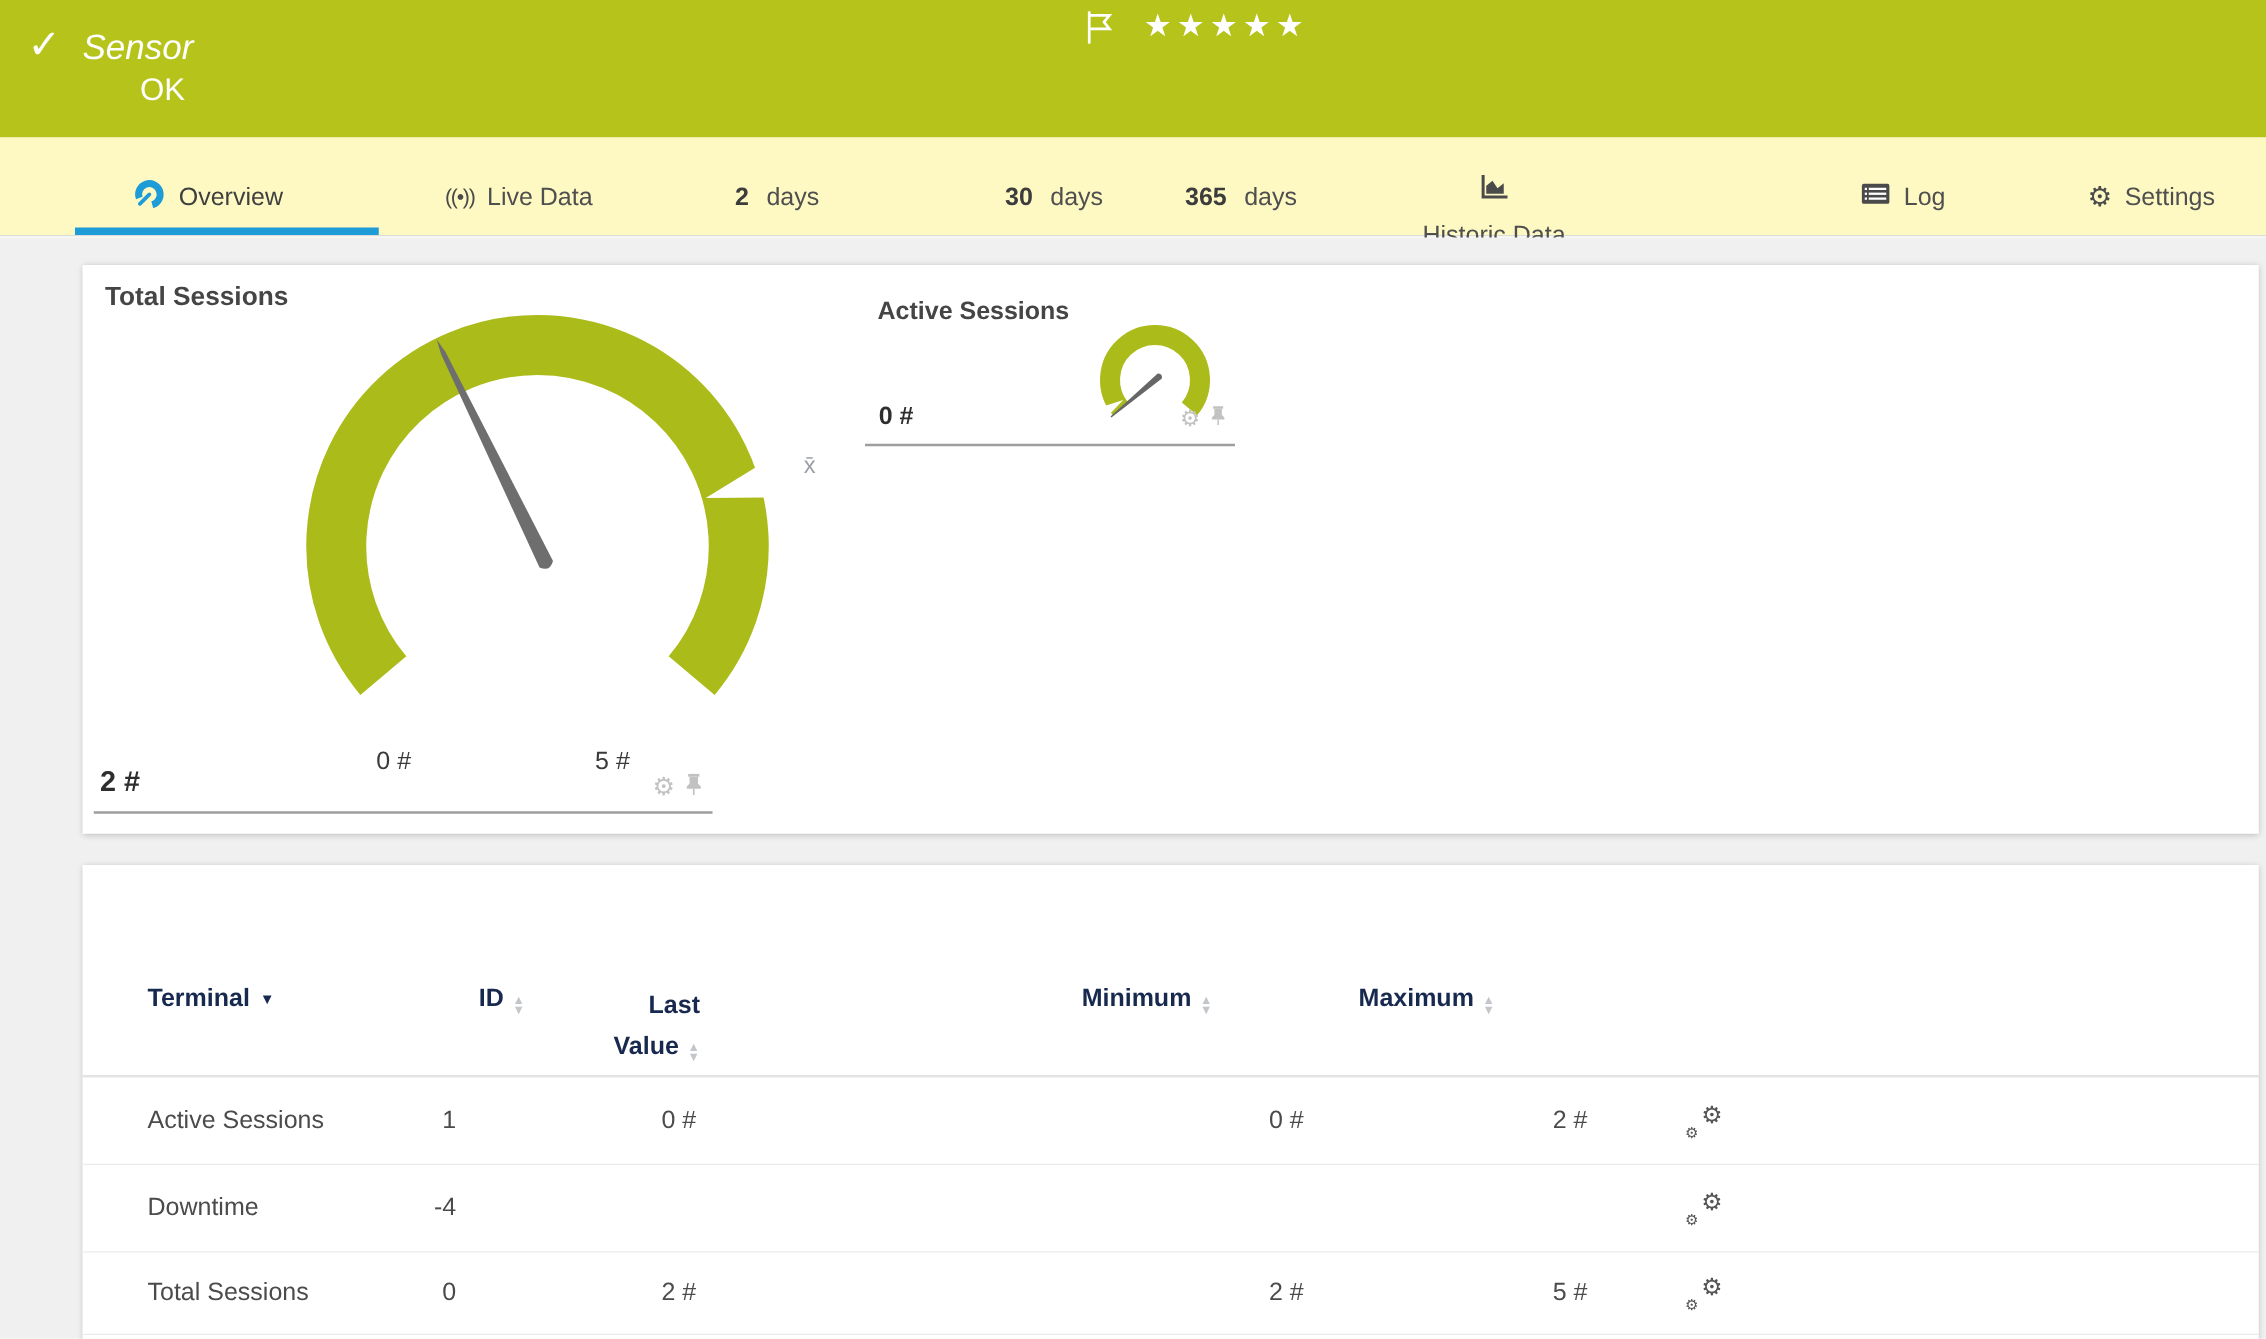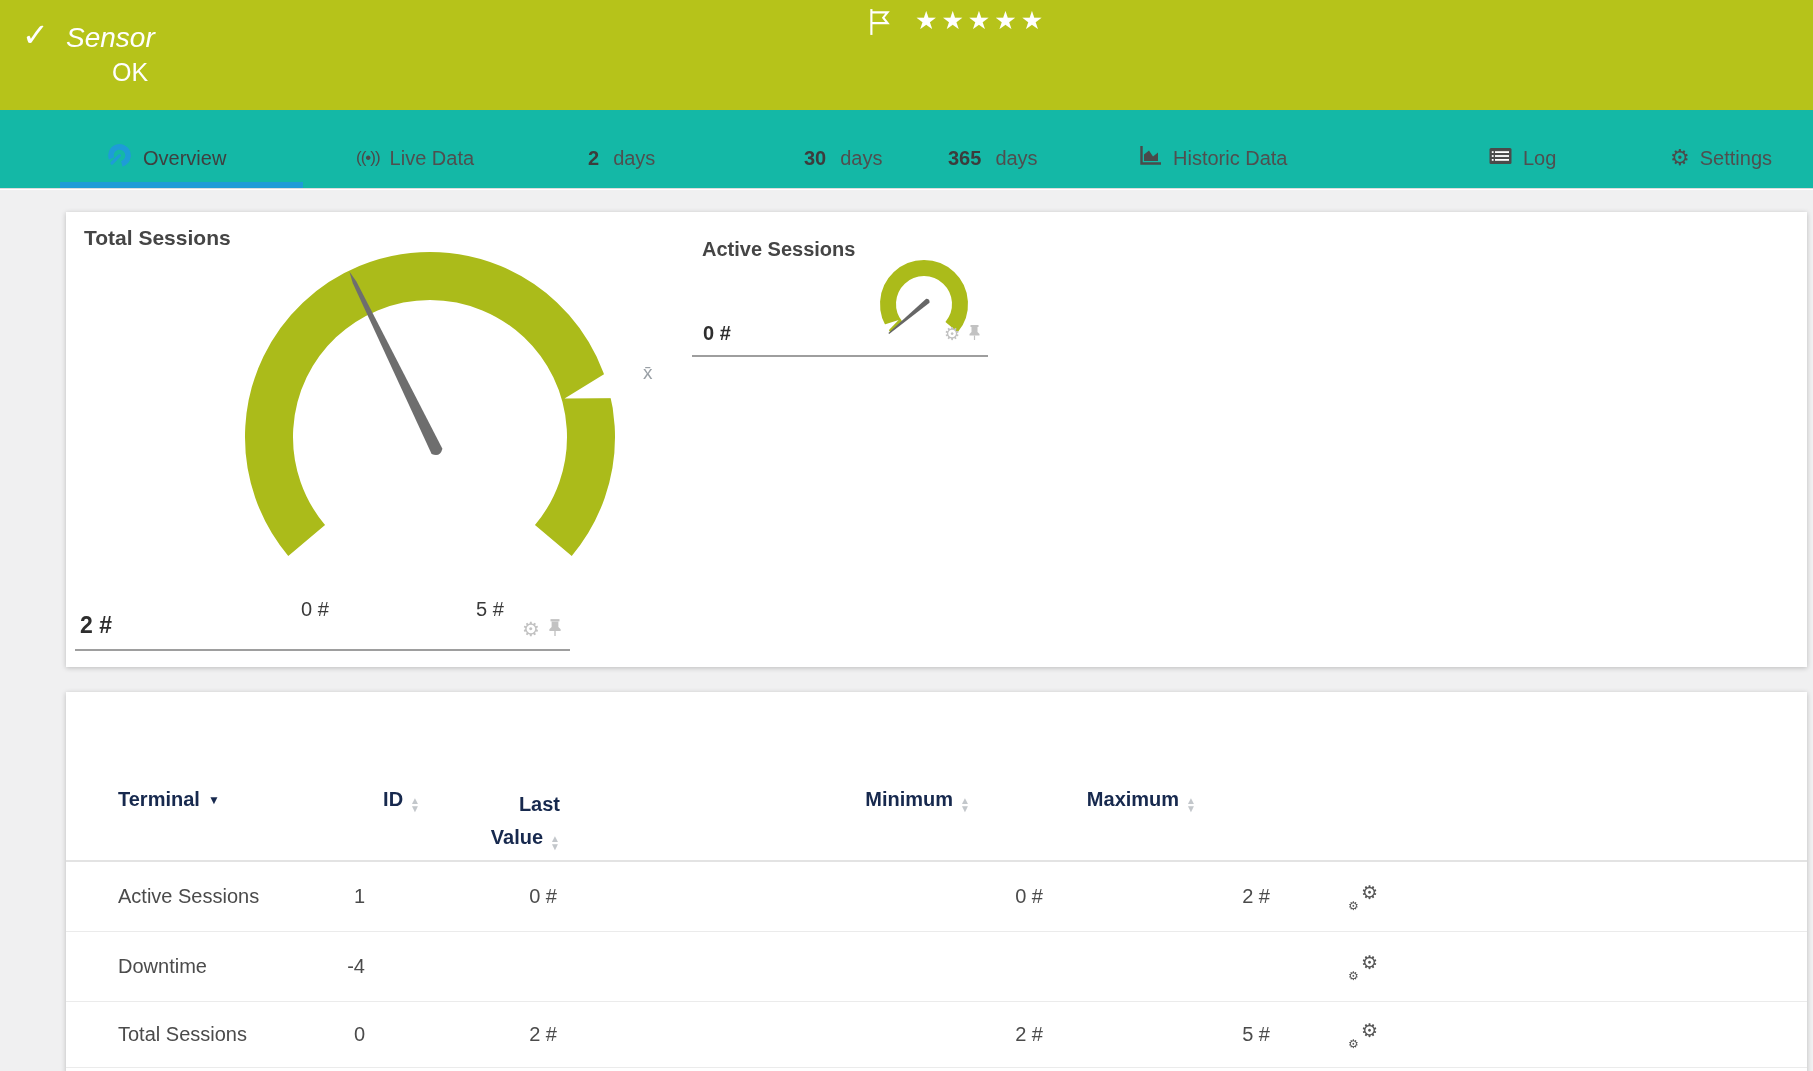--- a/index.html
+++ b/index.html
@@ -9,29 +9,29 @@
   
   .sensor-header { position:absolute; left:0; top:0; width:1813px; height:110px; background:#b6c31a; color:#fff; }
   .hdr-check { position:absolute; left:22px; top:16px; font-size:32px; font-weight:700; }
   .hdr-kind  { position:absolute; left:66px; top:22px; font-size:28px; font-style:italic; font-weight:400; }
   .hdr-title { position:absolute; left:178px; top:18px; font-size:31px; font-weight:700; letter-spacing:-0.5px; }
   .hdr-flag  { position:absolute; left:868px; top:8px; }
   .hdr-stars { position:absolute; left:915px; top:6px; font-size:25px; letter-spacing:4px; }
   .hdr-status{ position:absolute; left:112px; top:58px; font-size:25px; font-weight:400; }
 
   
-  .tabbar { position:absolute; left:0; top:110px; width:1813px; height:79px; background:#14b8a6; border-bottom:1px solid #dcdcdc; }
+  .tabbar { position:absolute; left:0; top:110px; width:1813px; height:79px; background:#fef9c3; border-bottom:1px solid #dcdcdc; }
   .tab { position:absolute; top:28px; height:40px; display:flex; align-items:center; gap:10px; font-size:20px; color:#4f4f4f; cursor:pointer; white-space:nowrap; }
   .tab .num { font-weight:700; color:#3c3c3c; margin-right:4px; }
   .tab-overview { left:106px; color:#3f3f3f; }
   .tab-livedata { left:356px; }
   .tab-d2  { left:588px; }
   .tab-d30 { left:804px; }
   .tab-d365{ left:948px; }
-  .tab-historic { left:1138px; }
+  .tab-historic { left:1138px;flex-direction:column; }
   .tab-log { left:1488px; }
   .tab-settings { left:1670px; }
   .active-underline { position:absolute; left:60px; top:72px; width:243px; height:6px; background:#1e9cd7; }
   .livedata-glyph { font-size:17px; letter-spacing:-1px; color:#4a4a4a; }
   .gear-glyph { font-size:22px; color:#4a4a4a; line-height:22px; }
 
   
   .content-bg { position:absolute; left:0; top:190px; width:1813px; height:881px; background:#f0f0f1; }
   .card { position:absolute; background:#fff; box-shadow:0 1px 5px rgba(0,0,0,0.22); }
   .card-gauges { left:66px; top:212px; width:1741px; height:455px; }

